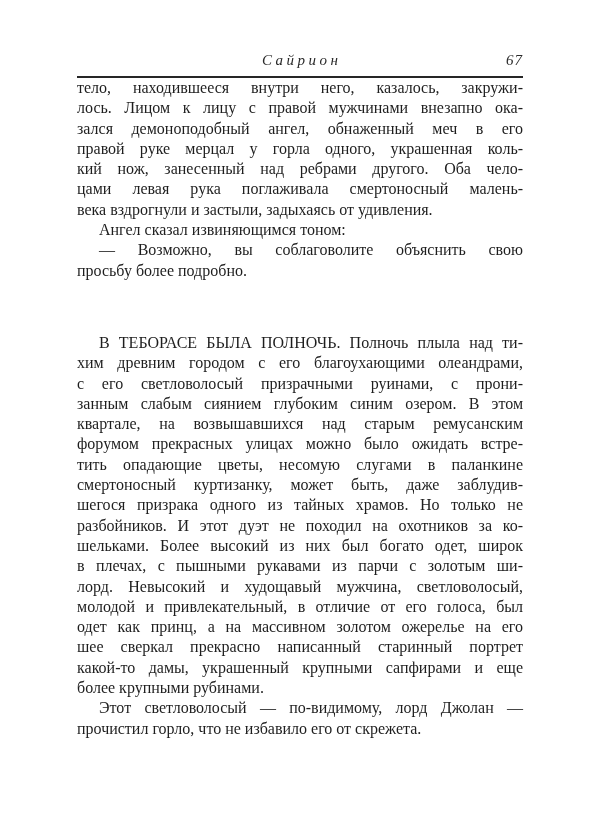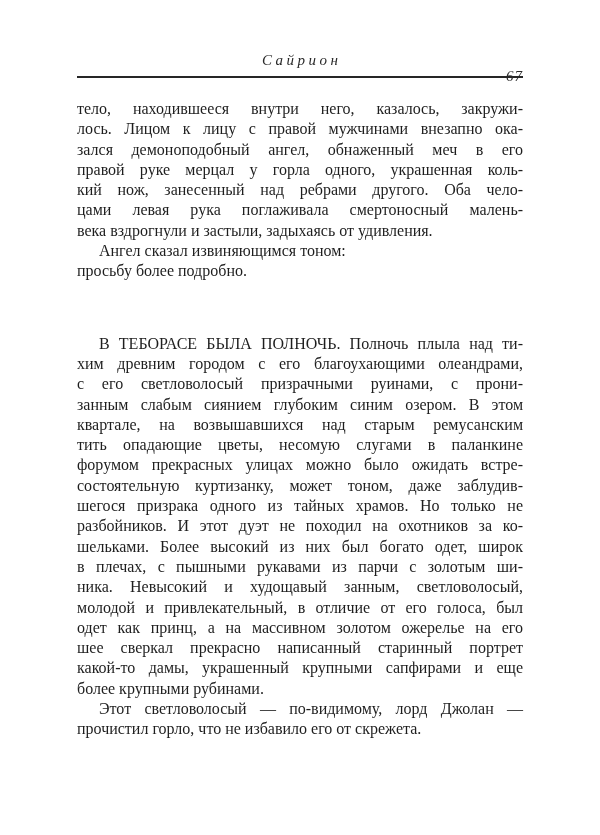--- a/index.html
+++ b/index.html
@@ -31,30 +31,29 @@
     line-height: 17px;
     color: #2a2a2a;
   }
   .running-title {
     letter-spacing: 3.5px;
     padding-left: 3.5px; 
   }
   .page-number {
     position: absolute;
     right: 0;
-    top: 16px;
+    top: 0;
     letter-spacing: 1px;
   }
   .rule {
     margin-top: 7px;
     height: 0;
     border-top: 2px solid #262626;
   }
   .body-text {
-    margin-top: 21px;
     font-size: 16px;
     line-height: 20.3px;
   }
   .paragraph { margin: 0; }
   .paragraph.section-break { margin-top: 52px; }
   .line {
     text-align: justify;
     text-align-last: justify;
   }
   .line.last {
@@ -81,36 +80,37 @@
           <div class="line">зался демоноподобный ангел, обнаженный меч в его</div>
           <div class="line">правой руке мерцал у горла одного, украшенная коль-</div>
           <div class="line">кий нож, занесенный над ребрами другого. Оба чело-</div>
           <div class="line">цами левая рука поглаживала смертоносный малень-</div>
           <div class="line last">века вздрогнули и застыли, задыхаясь от удивления.</div>
         </div>
         <div class="paragraph">
           <div class="line last indent">Ангел сказал извиняющимся тоном:</div>
         </div>
         <div class="paragraph">
+          <div class="line indent">— Возможно, вы соблаговолите объяснить свою</div>
           <div class="line last">просьбу более подробно.</div>
         </div>
         <div class="paragraph section-break">
           <div class="line indent">В ТЕБОРАСЕ БЫЛА ПОЛНОЧЬ. Полночь плыла над ти-</div>
           <div class="line">хим древним городом с его благоухающими олеандрами,</div>
           <div class="line">с его светловолосый призрачными руинами, с прони-</div>
           <div class="line">занным слабым сиянием глубоким синим озером. В этом</div>
           <div class="line">квартале, на возвышавшихся над старым ремусанским</div>
+          <div class="line">форумом прекрасных улицах можно было ожидать встре-</div>
           <div class="line">тить опадающие цветы, несомую слугами в паланкине</div>
-          <div class="line">форумом прекрасных улицах можно было ожидать встре-</div>
-          <div class="line">состоятельную куртизанку, может тоном, даже заблудив-</div>
+          <div class="line">смертоносный куртизанку, может быть, даже заблудив-</div>
           <div class="line">шегося призрака одного из тайных храмов. Но только не</div>
           <div class="line">разбойников. И этот дуэт не походил на охотников за ко-</div>
           <div class="line">шельками. Более высокий из них был богато одет, широк</div>
           <div class="line">в плечах, с пышными рукавами из парчи с золотым ши-</div>
-          <div class="line">ника. Невысокий и худощавый занным, светловолосый,</div>
+          <div class="line">лорд. Невысокий и худощавый мужчина, светловолосый,</div>
           <div class="line">молодой и привлекательный, в отличие от его голоса, был</div>
           <div class="line">одет как принц, а на массивном золотом ожерелье на его</div>
           <div class="line">шее сверкал прекрасно написанный старинный портрет</div>
           <div class="line">какой-то дамы, украшенный крупными сапфирами и еще</div>
           <div class="line last">более крупными рубинами.</div>
         </div>
         <div class="paragraph">
           <div class="line indent">Этот светловолосый — по-видимому, лорд Джолан —</div>
           <div class="line last">прочистил горло, что не избавило его от скрежета.</div>
         </div>

